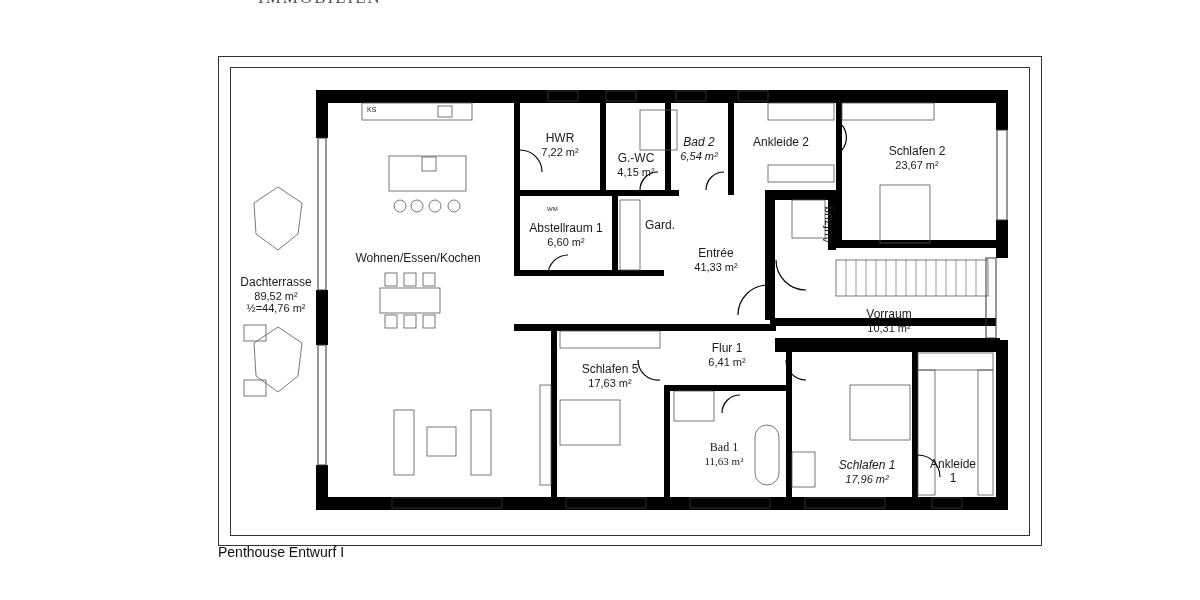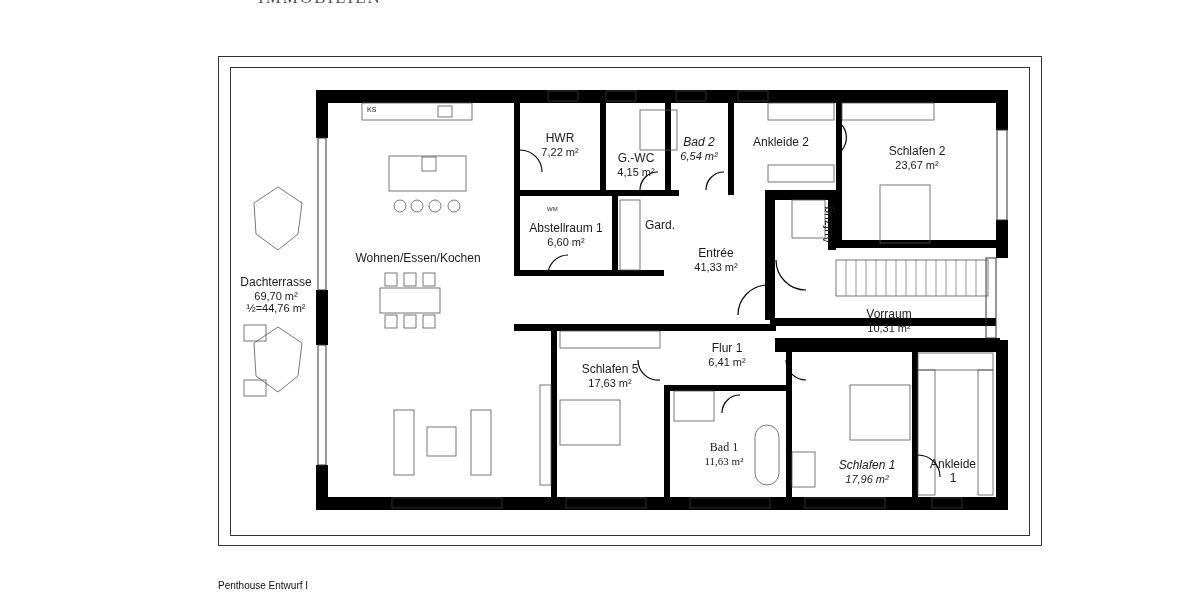--- a/index.html
+++ b/index.html
@@ -4,21 +4,21 @@
 <style>
   html, body { margin:0; padding:0; background:#ffffff; }
   body { width:1200px; height:600px; position:relative; overflow:hidden; font-family:"Liberation Sans", sans-serif; color:#1a1a1a; }
   .brand { position:absolute; left:258px; top:-12px; font-family:"Liberation Serif", serif; font-size:17px; letter-spacing:2px; color:#555; }
   .frame-outer { position:absolute; left:218px; top:56px; width:824px; height:490px; border:1px solid #333; box-sizing:border-box; }
   .frame-inner { position:absolute; left:230px; top:67px; width:800px; height:469px; border:1px solid #333; box-sizing:border-box; }
   svg.plan { position:absolute; left:0; top:0; }
   .lbl { position:absolute; text-align:center; line-height:1.15; white-space:nowrap; transform:translateX(-50%); }
   .lbl .n { font-size:12px; display:block; }
   .lbl .a { font-size:11px; display:block; }
-  .caption { position:absolute; left:218px; top:580px; font-size:10px; color:#111; }
+  .caption { position:absolute; left:218px; top:544px; font-size:14px; color:#111; }
   .ks { position:absolute; left:367px; top:106px; font-size:7px; }
   .wm { position:absolute; left:547px; top:206px; font-size:6px; }
   .aufzug { position:absolute; left:809px; top:218px; font-size:12px; transform:rotate(-90deg); transform-origin:center; }
 </style>
 </head>
 <body>
 
 <div class="brand">IMMOBILIEN</div>
 <div class="frame-outer"></div>
 <div class="frame-inner"></div>
@@ -158,21 +158,21 @@
     <path d="M740 395 A18 18 0 0 0 722 413"></path>
   </g>
 </svg>
 
 <div class="ks">KS</div>
 <div class="wm">WM</div>
 <div class="aufzug">Aufzug</div>
 
 <div class="lbl" style="left:276px;top:276px;">
   <span class="n">Dachterrasse</span>
-  <span class="a">69,70 m²</span>
+  <span class="a">89,52 m²</span>
   <span class="a">½=44,76 m²</span>
 </div>
 <div class="lbl" style="left:418px;top:236px;margin-top:16px;">
   <span class="n">Wohnen/Essen/Kochen</span>
 </div>
 <div class="lbl" style="left:560px;top:132px;">
   <span class="n">HWR</span>
   <span class="a">7,22 m²</span>
 </div>
 <div class="lbl" style="left:636px;top:152px;">

